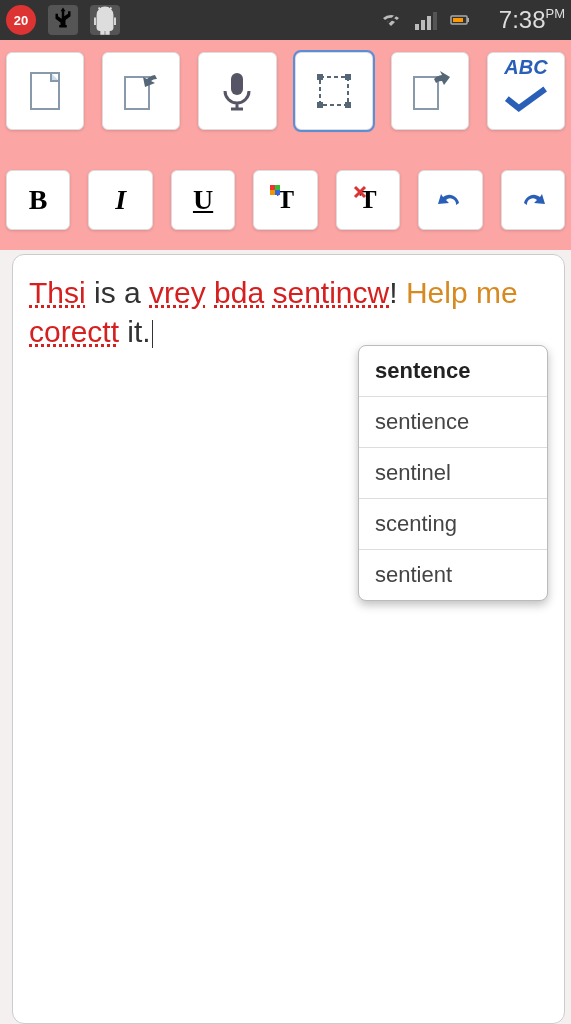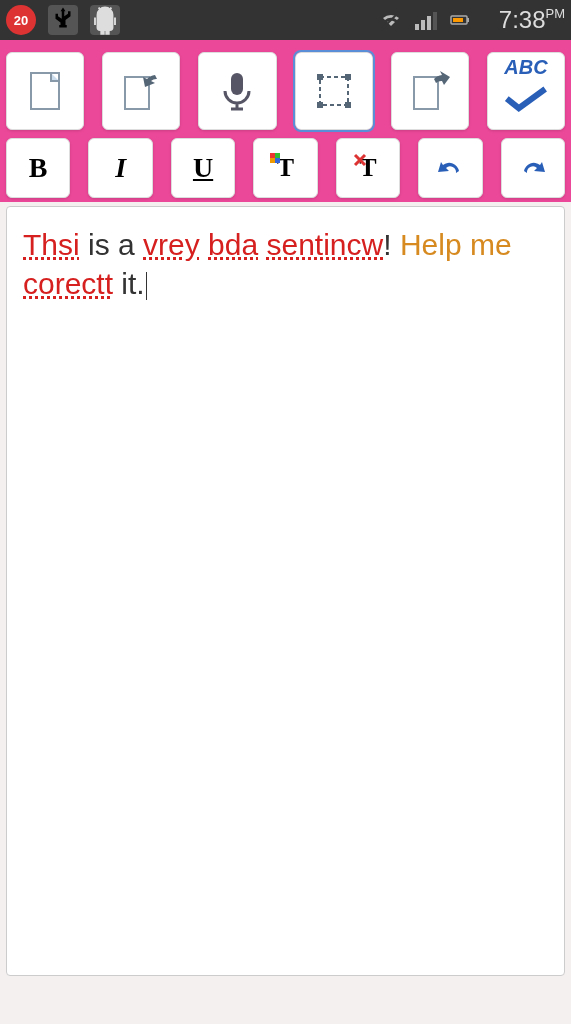--- a/index.html
+++ b/index.html
@@ -32,22 +32,22 @@
   }
   .calendar-icon { background: #d33; border-radius: 50%; font-size: 13px; font-weight: bold; }
   .wifi-icon, .signal-icon, .battery-icon { width: 28px; height: 28px; display:flex; align-items:center; justify-content:center; }
   .wifi-icon svg, .signal-icon svg, .battery-icon svg { width: 24px; height: 24px; fill: #bbb; }
   .clock { font-size: 24px; color: #ddd; margin-left: 20px; }
   .clock .ampm { font-size: 13px; vertical-align: top; }
 
   .toolbar1, .toolbar2 {
     display: flex;
     gap: 18px;
-    padding: 4px 6px;
-    background: #ec4899;
+    padding: 20px 6px;
+    background: #fca5a5;
   }
   .toolbar1 { padding-top: 12px; }
   .tool-btn {
     width: 86px;
     height: 78px;
     background: #fff;
     border: 1px solid #ddd;
     border-radius: 6px;
     box-shadow: 0 1px 3px rgba(0,0,0,0.15), inset 0 1px 0 #fff;
     display: flex;
@@ -57,24 +57,24 @@
   }
   .toolbar2 .tool-btn { width: 76px; height: 60px; }
   .tool-btn svg { width: 48px; height: 48px; }
   .toolbar2 .tool-btn svg { width: 34px; height: 34px; }
   .tool-btn.selected { outline: 2px solid #5a8fd8; }
 
   .abc-label { font-size: 20px; font-style: italic; font-weight: bold; color: #2a5fb8; line-height: 1; }
   .abc-wrap { display:flex; flex-direction:column; align-items:center; }
 
   .doc-area {
-    margin: 4px 6px 6px 6px;
+    margin: 4px 6px 6px 12px;
     background: #fff;
     border: 1px solid #ccc;
-    border-radius: 4px;
+    border-radius: 12px;
     height: 770px;
     padding: 18px 16px;
     position: relative;
   }
   .doc-text {
     font-size: 30px;
     line-height: 1.3;
     color: #333;
   }
   .misspell {
@@ -240,13 +240,20 @@
   <div class="tool-btn">
     <svg viewBox="0 0 34 34">
         <path d="M8 20a10 10 0 0116-6l2-3 3 10-11-1 3-3a6 6 0 00-10 5z" fill="#2a5fb8"></path>
       </svg>
   </div>
 </div>
 
 <div class="doc-area">
   <div class="doc-text" id="doc-text"><span class="misspell">Thsi</span><span> is a </span><span class="misspell">vrey</span><span> </span><span class="misspell">bda</span><span> </span><span class="misspell">sentincw</span><span>! </span><span class="grammar">Help me </span><span class="misspell">corectt</span><span> it.</span><span class="cursor"></span></div>
 
+  <div class="suggest-popup" id="suggest-popup">
+      <div class="suggest-item best">sentence</div>
+      <div class="suggest-item">sentience</div>
+      <div class="suggest-item">sentinel</div>
+      <div class="suggest-item">scenting</div>
+      <div class="suggest-item">sentient</div>
+    </div>
 </div>
 
 </body></html>

